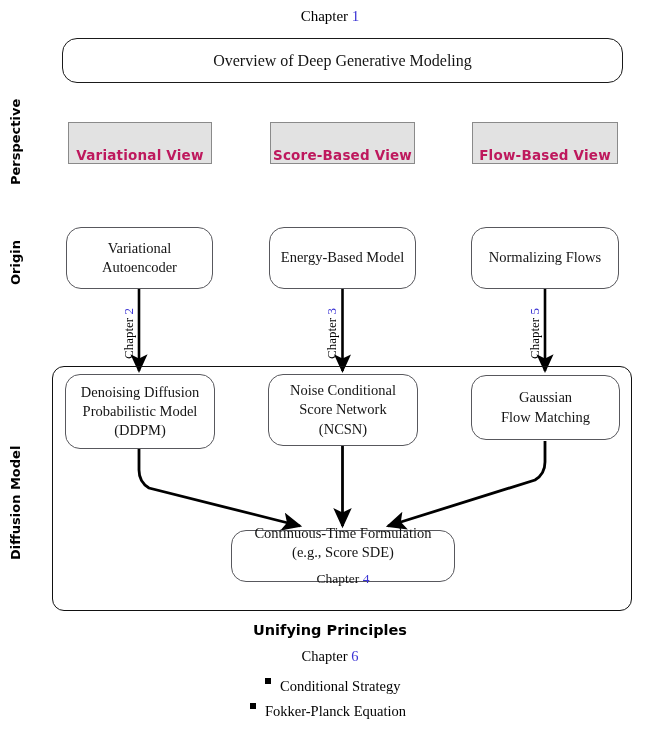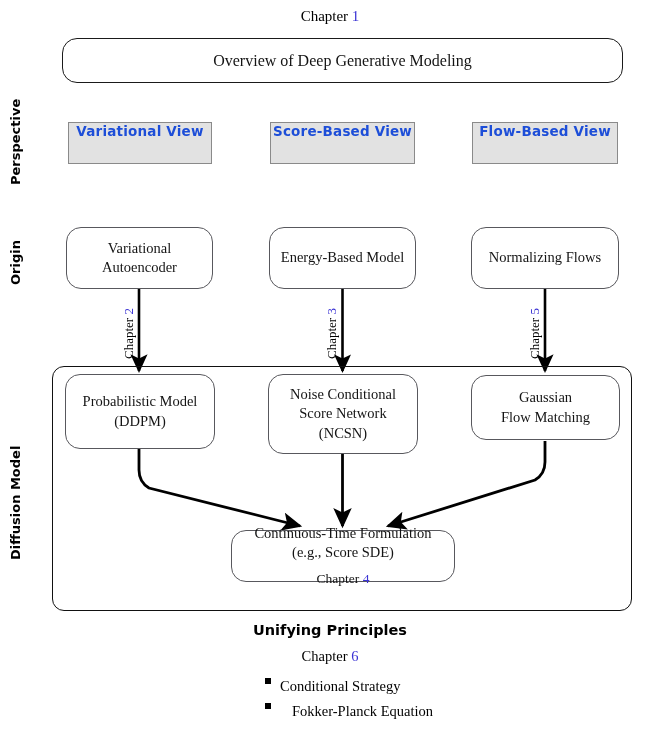--- a/index.html
+++ b/index.html
@@ -45,27 +45,27 @@
     line-height: 1.32;
     color: #141414;
   }
   .node.thick { border-color: #1a1a1a; border-width: 1.4px; }
 
   
   .persp-box {
     border: 1.3px solid #8a8a8a;
     background: #e2e2e2;
     display: flex;
-    align-items: flex-start;
+    align-items: flex-end;
     justify-content: center;
     font-family: "DejaVu Sans", "Liberation Sans", sans-serif;
     font-weight: bold;
     font-size: 13.5px;
     letter-spacing: 0.2px;
-    color: #1d4ed8;
+    color: #be185d;
   }
 
   
   .group-box {
     border: 1.7px solid #111111;
     border-radius: 12px;
     background: transparent;
   }
 
   
@@ -186,24 +186,25 @@
     <span class="chap-num">3</span>
   </div>
   <div class="abs edge-label" style="left:527px; top:359px;">
     <span>Chapter</span>
     <span class="chap-num">5</span>
   </div>
 
   <div class="abs group-box" style="left:52px; top:366px; width:580px; height:245px;"></div>
 
   <div class="abs node" style="left:65px; top:374px; width:150px; height:75px;">
+    <span>Denoising Diffusion</span>
     <span>Probabilistic Model</span>
     <span>(DDPM)</span>
   </div>
-  <div class="abs node" style="left:268px; top:374px; width:150px; height:80px;">
+  <div class="abs node" style="left:268px; top:374px; width:150px; height:72px;">
     <span>Noise Conditional</span>
     <span>Score Network</span>
     <span>(NCSN)</span>
   </div>
   <div class="abs node" style="left:471px; top:375px; width:149px; height:65px;">
     <span>Gaussian</span>
     <span>Flow Matching</span>
   </div>
 
   <div class="abs node" style="left:231px; top:530px; width:224px; height:52px;">
@@ -220,18 +221,18 @@
   </div>
   <div class="abs footer-chapter" style="left:0; top:648px; width:660px;">
     <span>Chapter</span>
     <span class="chap-num">6</span>
   </div>
 
   <div class="abs bullet-row" style="left:265px; top:678px;">
     <span class="bullet-sq"></span>
     <span>Conditional Strategy</span>
   </div>
-  <div class="abs bullet-row" style="left:265px; top:703px;gap:12px;">
+  <div class="abs bullet-row" style="left:250px; top:703px;">
     <span class="bullet-sq"></span>
     <span>Fokker-Planck Equation</span>
   </div>
 
 </div>
 
 </body></html>

